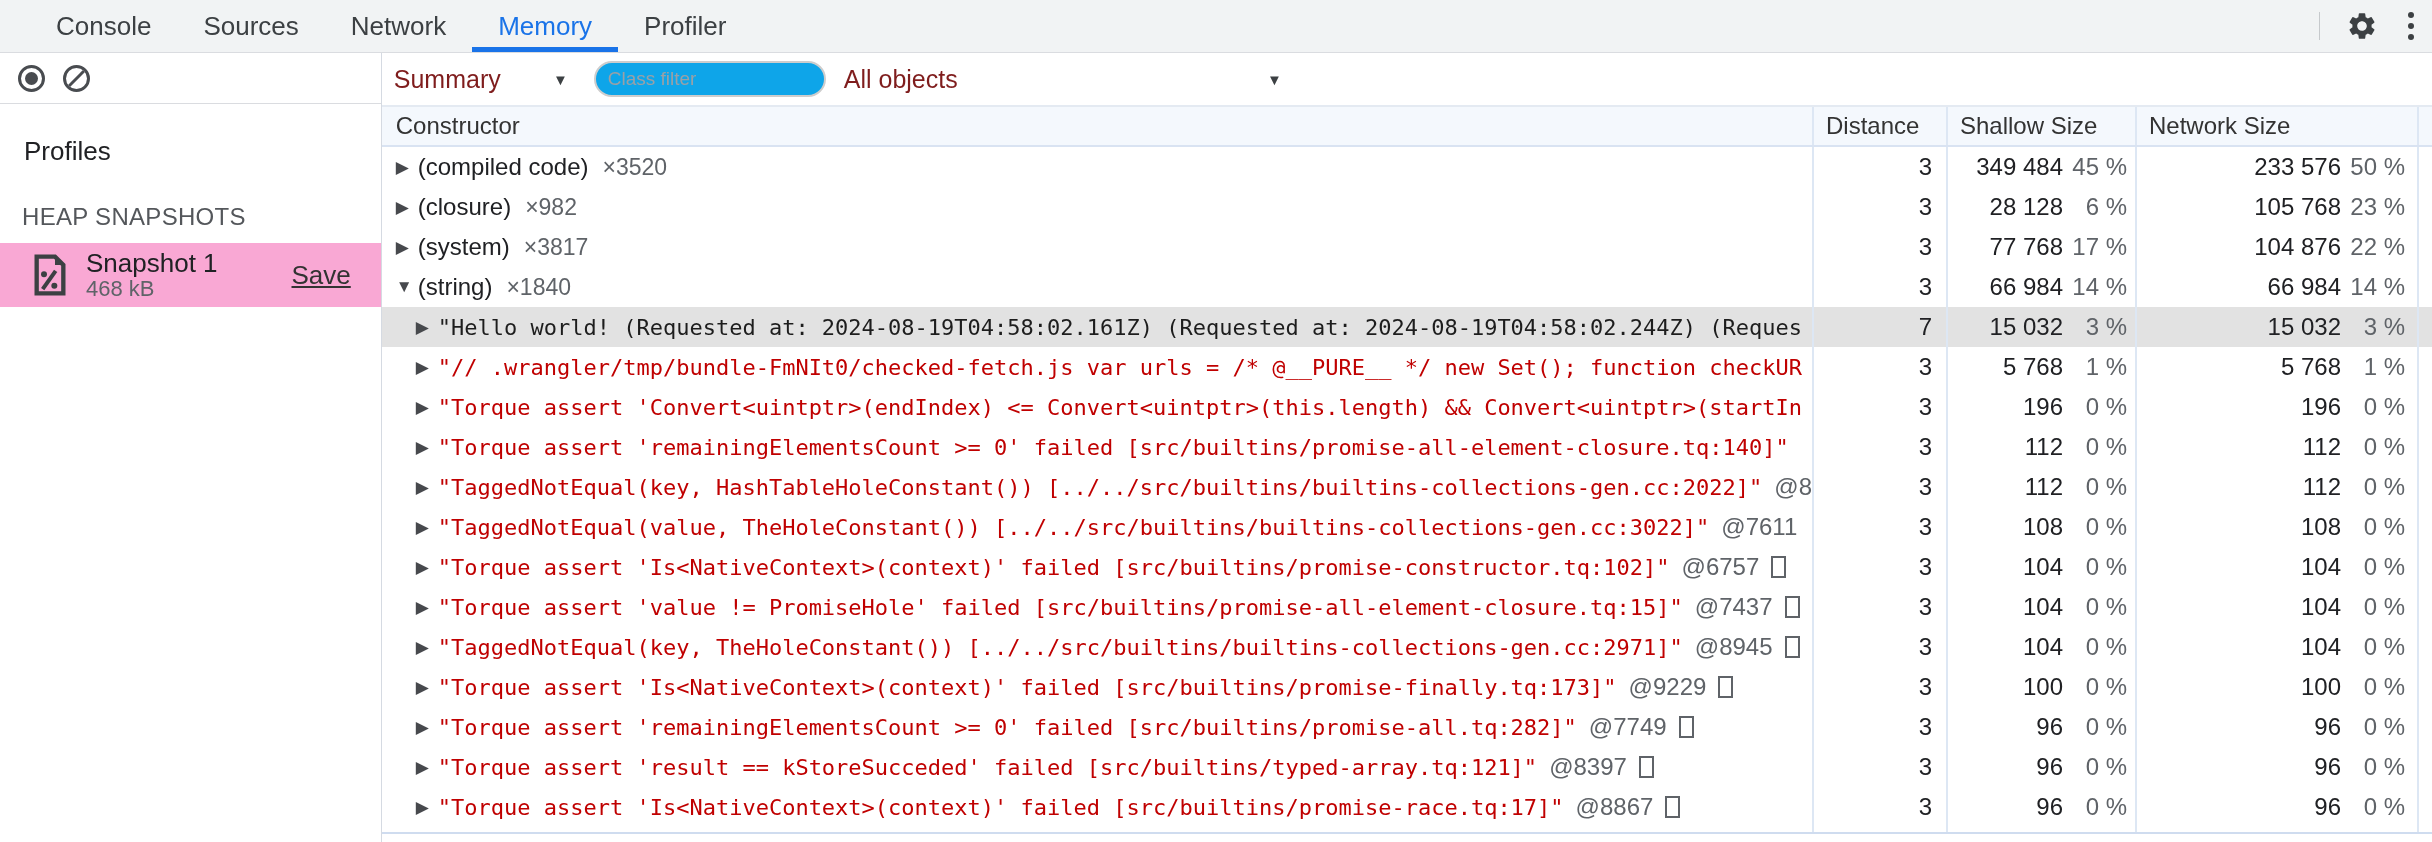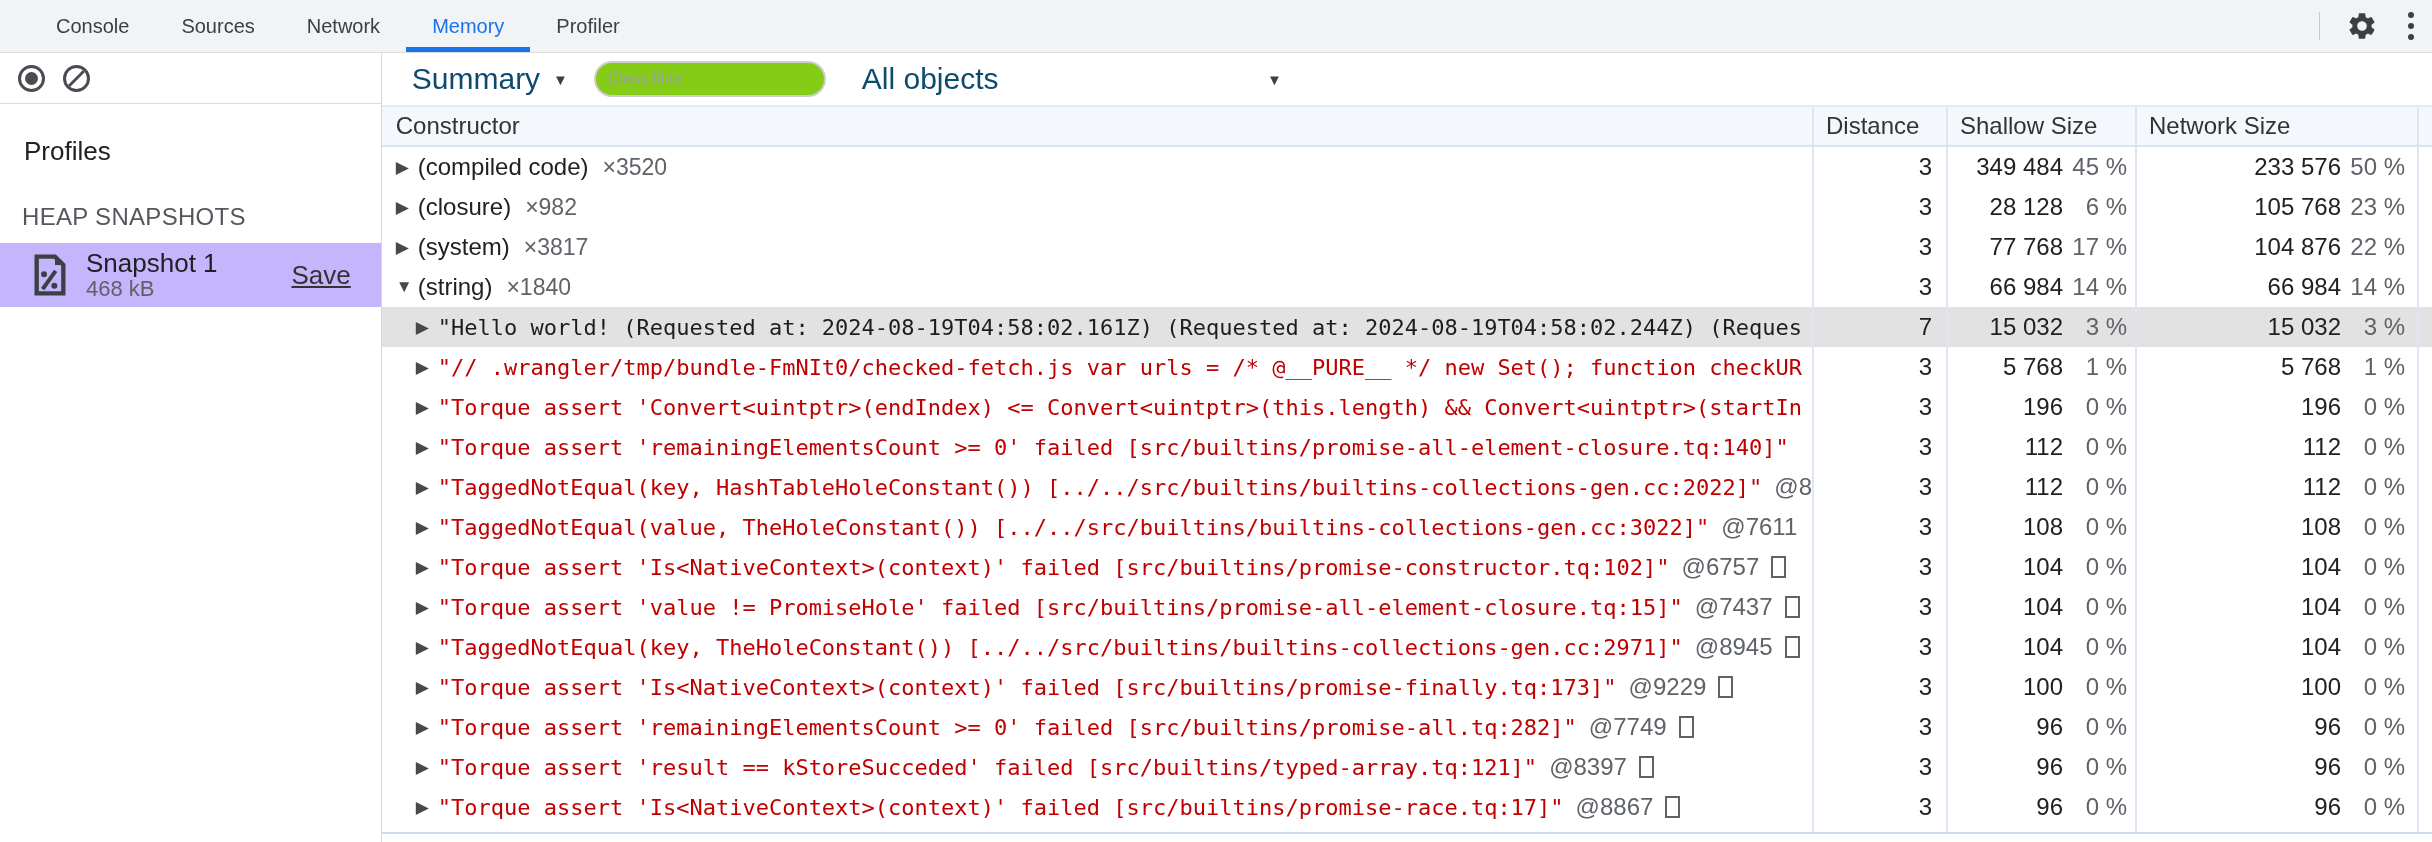--- a/index.html
+++ b/index.html
@@ -2,21 +2,21 @@
 <html><head>
 <meta charset="utf-8">
 <style>
   * { margin:0; padding:0; box-sizing:border-box; }
   html,body { width:2432px; height:842px; overflow:hidden; background:#fff;
               font-family:"Liberation Sans", sans-serif; }
 
   
   .tabbar { height:53px; background:#f1f3f4; border-bottom:1px solid #dadce0;
             display:flex; align-items:stretch; padding-left:30px; position:relative; }
-  .tab { display:flex; align-items:center; padding:0 26px; font-size:20px;
+  .tab { display:flex; align-items:center; padding:0 26px; font-size:26px;
          color:#3c4043; position:relative; cursor:default;text-align:right; }
   .tab.active { color:#1a73e8; }
   .tab.active::after { content:""; position:absolute; left:0; right:0; bottom:0;
                        height:5px; background:#1a73e8; }
   .tabbar-right { position:absolute; right:14px; top:0; height:52px;
                   display:flex; align-items:center; gap:26px; }
   .tb-divider { width:1px; height:28px; background:#c6c9cc; }
   .gear { width:32px; height:32px; display:block; }
   .kebab { display:flex; flex-direction:column; gap:5px; padding:4px; }
   .kebab i { width:6px; height:6px; border-radius:50%; background:#3c4043; display:block; }
@@ -28,39 +28,39 @@
                   align-items:center; gap:18px; padding-left:18px; }
   .rec { width:27px; height:27px; border:3px solid #494c50; border-radius:50%;
          display:flex; align-items:center; justify-content:center; }
   .rec i { width:13px; height:13px; background:#494c50; border-radius:50%; display:block; }
   .blk { width:27px; height:27px; border:3px solid #494c50; border-radius:50%;
          position:relative; overflow:hidden; }
   .blk::after { content:""; position:absolute; left:50%; top:-3px; bottom:-3px;
                 width:3px; margin-left:-1.5px; background:#494c50; transform:rotate(45deg); }
   .profiles-h { font-size:26px; color:#202124; margin:32px 0 0 24px; }
   .section-h { font-size:24px; color:#54575b; margin:36px 0 12px 22px; letter-spacing:.3px; }
-  .snap-item { background:#c4b5fd; height:64px; display:flex; align-items:center;
+  .snap-item { background:#f9a8d4; height:64px; display:flex; align-items:center;
                padding:0 16px 0 30px; }
   .snap-icon { width:40px; height:44px; flex:0 0 auto; }
   .snap-text { margin-left:16px; flex:1; }
   .snap-title { font-size:26px; color:#202124; line-height:28px; }
   .snap-size { font-size:22px; color:#5f6368; line-height:24px; }
   .save-link { font-size:26px; color:#333; text-decoration:underline; margin-right:14px; }
 
   
   .main { flex:1; display:flex; flex-direction:column; }
   .toolbar { height:54px; border-bottom:2px solid #e4eaf2; display:flex;
              align-items:center; padding-left:12px; }
   .sel { display:flex; align-items:center; justify-content:space-between; cursor:default; }
   .sel-view { width:178px; }
-  .sel-label { font-size:30px; color:#0c4a6e;margin-left:18px; }
+  .sel-label { font-size:25px; color:#7f1d1d; }
   .sel-arrow { font-size:15px; color:#3c4043; padding-right:4px; }
   .class-filter { margin-left:22px; width:232px; height:36px; border:2px solid #cdcdcd;
-                  border-radius:18px; font-size:16px; padding:0 12px; color:#202124;
-                  font-family:"Liberation Sans", sans-serif; outline:none; background:#84cc16; }
+                  border-radius:18px; font-size:19px; padding:0 12px; color:#202124;
+                  font-family:"Liberation Sans", sans-serif; outline:none; background:#0ea5e9; }
   .class-filter::placeholder { color:#9aa0a6; }
   .sel-objects { margin-left:18px; width:442px; }
 
   
   .grid { flex:1; display:flex; flex-direction:column; font-size:24px; color:#202124; }
   .gridrow { display:flex; height:40px; align-items:center; }
   .ghead { background:#f4f8fd; border-bottom:2px solid #d9e3f2; flex:0 0 auto; }
   .ghead .cell { font-size:24px; color:#333; }
   .cell { height:100%; display:flex; align-items:center; overflow:hidden; }
   .c-con { flex:1; padding-left:14px; white-space:nowrap; }

